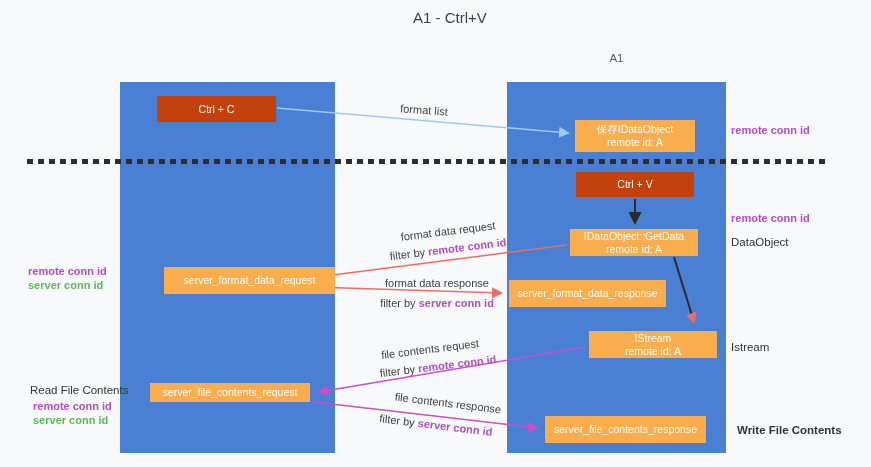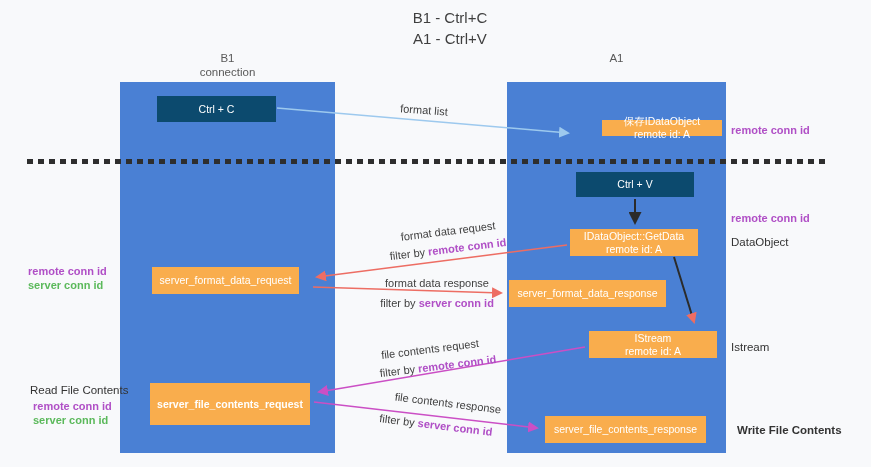--- a/index.html
+++ b/index.html
@@ -20,21 +20,21 @@
   .col-header.right { left:507px; top:51px; width:219px; }
   .column { position:absolute; background:#4a80d4; }
   .column.left { left:120px; top:82px; width:215px; height:371px; }
   .column.right { left:507px; top:82px; width:219px; height:371px; }
   .node {
     position:absolute; display:flex; flex-direction:column;
     align-items:center; justify-content:center;
     color:#ffffff; text-align:center; font-size:10.5px; line-height:13px;
     z-index:3;
   }
-  .node.green { background:#0c4a6e; }
+  .node.green { background:#c2410c; }
   .node.orange { background:#f9ad4d; }
   .dashed-line {
     position:absolute; left:27px; top:159px; width:803px; height:5px; z-index:4;
     background:repeating-linear-gradient(90deg,#2e2e2e 0 6px,transparent 6px 11px);
   }
   svg.arrows { position:absolute; left:0; top:0; z-index:2; pointer-events:none; }
   .alabel {
     position:absolute; white-space:nowrap; font-size:11px; color:#3f3f3f; z-index:5;
     transform:translate(-50%,-50%);
   }
@@ -45,28 +45,23 @@
   .side-label { position:absolute; white-space:nowrap; font-size:11.5px; color:#333; z-index:5; }
   .side-label.purple { color:#b04fc6; font-weight:bold; font-size:11px; }
   .side-label.green  { color:#5bb95b; font-weight:bold; font-size:11px; }
 </style>
 </head>
 <body>
 
 <div class="canvas">
 
   <div class="title">
-    <div>B1 - Ctrl+C</div>
     <div>A1 - Ctrl+V</div>
   </div>
 
-  <div class="col-header left">
-    <div>B1</div>
-    <div>connection</div>
-  </div>
   <div class="col-header right">
     <div>A1</div>
   </div>
 
   <div class="column left"></div>
   <div class="column right"></div>
 
   <svg class="arrows" width="871" height="467" viewBox="0 0 871 467">
     <defs>
       <marker id="head-blue" markerUnits="userSpaceOnUse" markerWidth="11" markerHeight="11" refX="9" refY="5.5" orient="auto">
@@ -90,48 +85,48 @@
     <line x1="585" y1="347" x2="319" y2="392" stroke="#cb4fc5" stroke-width="1.5" marker-end="url(#head-magenta)"></line>
     <line x1="314" y1="402" x2="537" y2="428" stroke="#cb4fc5" stroke-width="1.5" marker-end="url(#head-magenta)"></line>
   </svg>
 
   <div class="dashed-line"></div>
 
   <div class="node green" style="left:157px; top:96px; width:119px; height:26px;">
     <div>Ctrl + C</div>
   </div>
 
-  <div class="node orange" style="left:602px; top:120px; width:120px; height:16px;">
+  <div class="node orange" style="left:575px; top:120px; width:120px; height:32px;">
     <div>保存IDataObject</div>
     <div>remote id: A</div>
   </div>
 
   <div class="node green" style="left:576px; top:172px; width:118px; height:25px;">
     <div>Ctrl + V</div>
   </div>
 
   <div class="node orange" style="left:570px; top:229px; width:128px; height:27px;">
     <div>IDataObject::GetData</div>
     <div>remote id: A</div>
   </div>
 
-  <div class="node orange" style="left:152px; top:267px; width:147px; height:27px;justify-content:center;">
+  <div class="node orange" style="left:164px; top:267px; width:171px; height:27px;justify-content:center;">
     <div>server_format_data_request</div>
   </div>
 
   <div class="node orange" style="left:509px; top:280px; width:157px; height:27px;">
     <div>server_format_data_response</div>
   </div>
 
   <div class="node orange" style="left:589px; top:331px; width:128px; height:27px;">
     <div>IStream</div>
     <div>remote id: A</div>
   </div>
 
-  <div class="node orange" style="left:150px; top:383px; width:160px; height:42px;font-weight:bold;">
+  <div class="node orange" style="left:150px; top:383px; width:160px; height:19px;">
     <div>server_file_contents_request</div>
   </div>
 
   <div class="node orange" style="left:545px; top:416px; width:161px; height:27px;">
     <div>server_file_contents_response</div>
   </div>
 
   <div class="alabel rot-p4" style="left:424px; top:110px;">format list</div>
 
   <div class="alabel rot-n7" style="left:448px; top:231px;">format data request</div>

